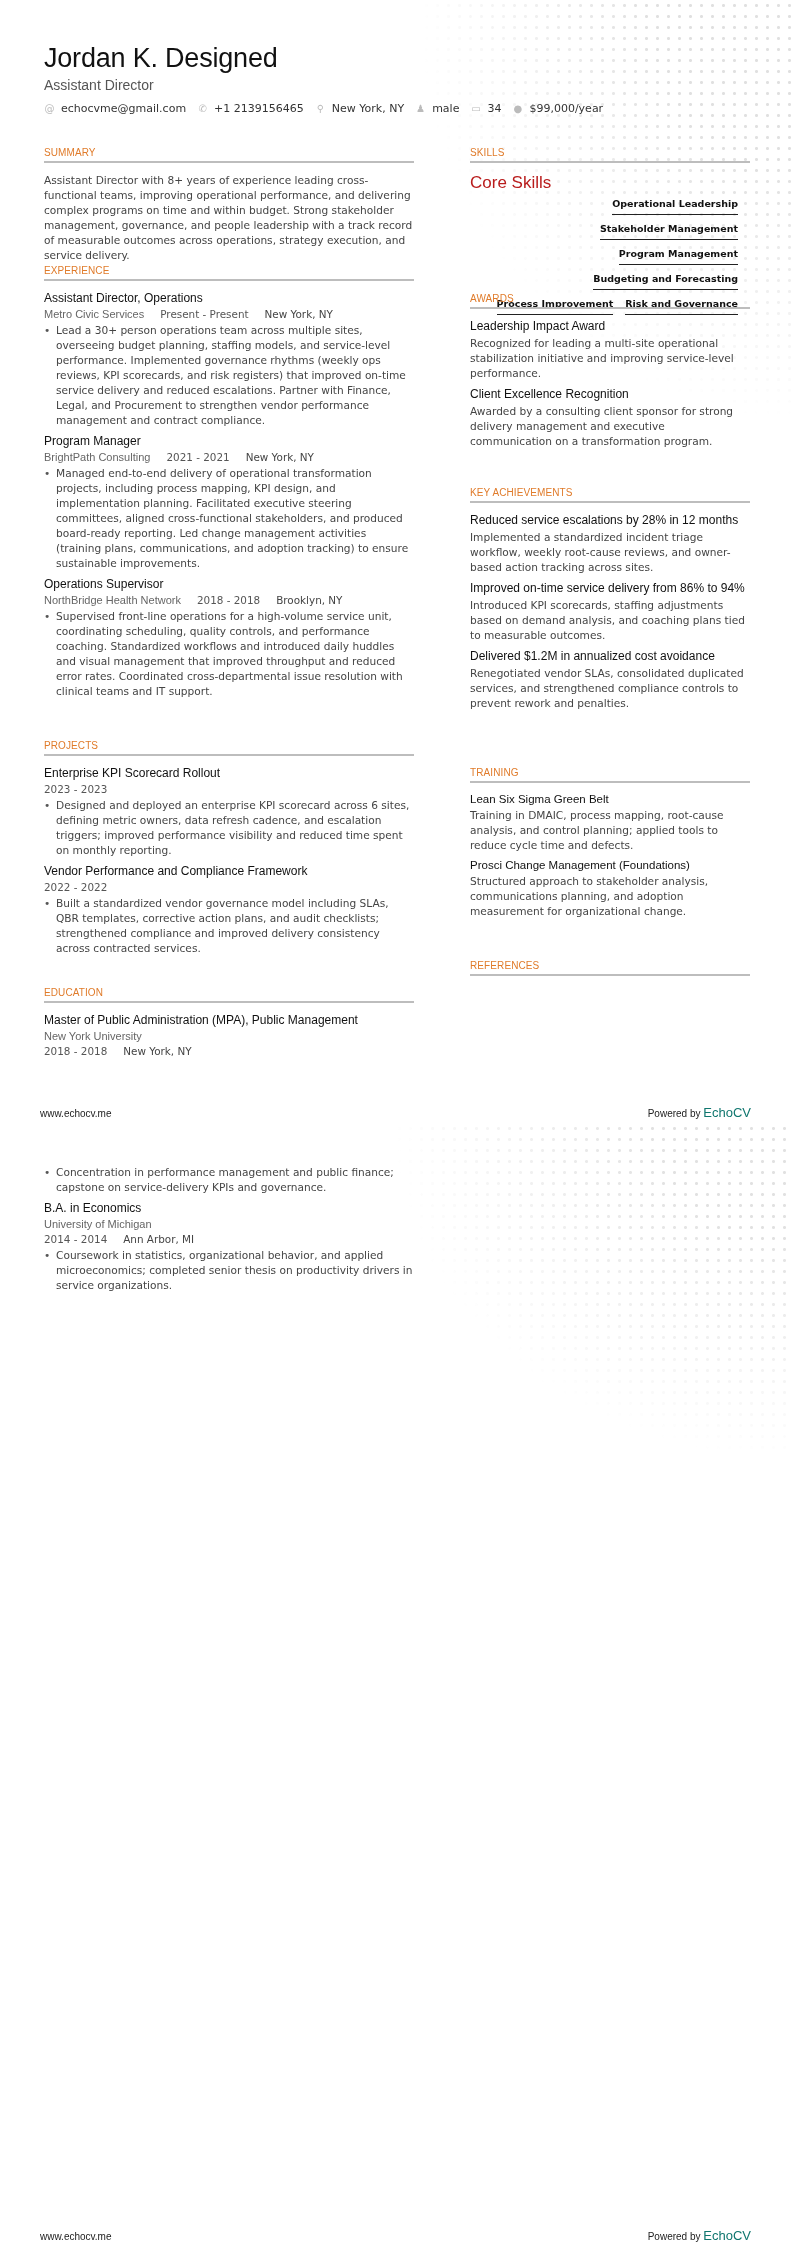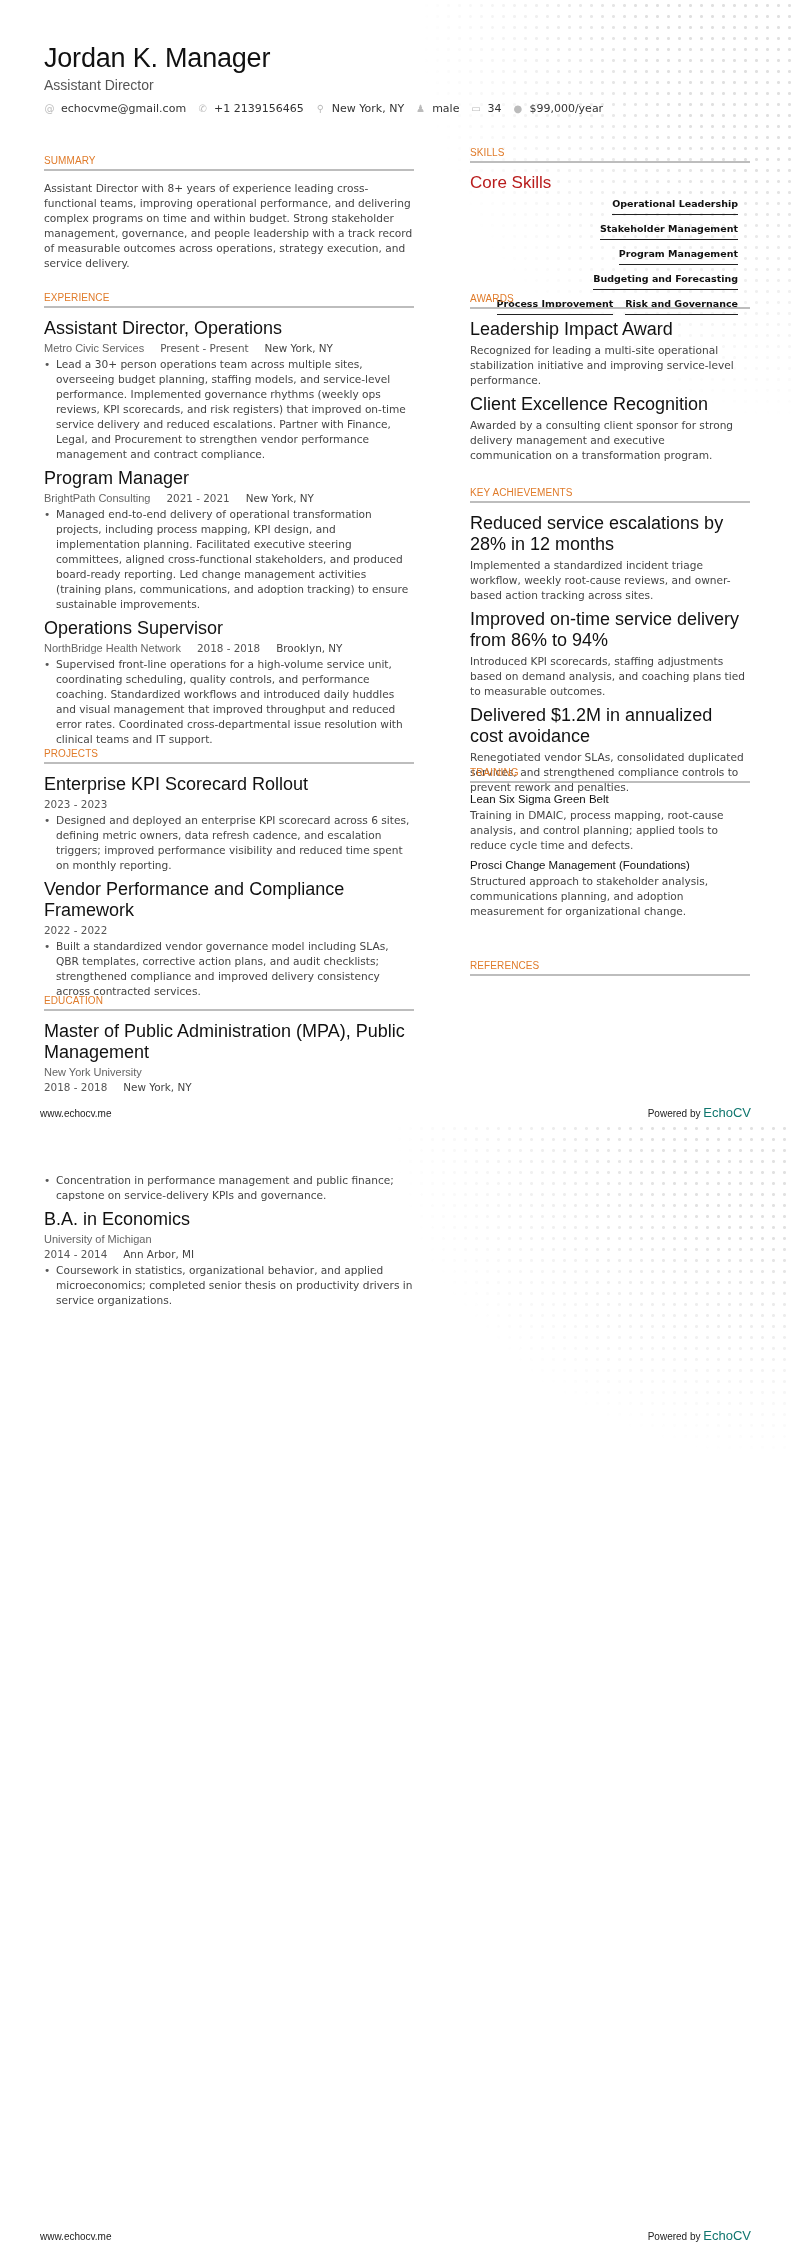--- a/index.html
+++ b/index.html
@@ -24,26 +24,26 @@
     mask-image: radial-gradient(ellipse 90% 90% at 100% 0%, rgba(0,0,0,1) 25%, rgba(0,0,0,0) 72%);
     opacity: 0.8;
   }
 
   .name { position: absolute; left: 44px; top: 43px; font-family: "Liberation Sans", sans-serif; font-size: 27px; color: #111; font-weight: 400; letter-spacing: -0.2px; }
   .title { position: absolute; left: 44px; top: 77px; font-family: "Liberation Sans", sans-serif; font-size: 14px; color: #555; }
   .contacts { position: absolute; left: 44px; top: 102px; display: flex; align-items: center; font-size: 11px; color: #333; white-space: nowrap; }
   .contact { display: flex; align-items: center; margin-right: 11px; }
   .contact .ic { color: #bbb; font-size: 10px; margin-right: 6px; width: 11px; text-align: center; display: inline-block; }
 
-  .col-left { position: absolute; left: 44px; width: 370px; margin-top: 8px; }
+  .col-left { position: absolute; left: 44px; width: 370px; }
   .col-right { position: absolute; left: 470px; width: 280px; }
 
   .sec-h { font-family: "Liberation Sans", sans-serif; font-size: 10px; color: #e07b2a; text-transform: uppercase; letter-spacing: 0.1px; padding-bottom: 3px; border-bottom: 2px solid #bdbdbd; margin-bottom: 10px; }
   .para { font-size: 10.6px; line-height: 15px; color: #444; }
-  .item-title { font-family: "Liberation Sans", sans-serif; font-size: 18px; color: #111; margin-bottom: 3px; }
+  .item-title { font-family: "Liberation Sans", sans-serif; font-size: 12px; color: #111; margin-bottom: 3px; }
   .item-title.small { font-size: 11.5px; }
   .meta { font-size: 10.4px; color: #666; display: flex; align-items: baseline; margin-bottom: 3px; }
   .meta .org { font-family: "Liberation Sans", sans-serif; font-size: 11px; margin-right: 16px; color: #666; }
   .meta .dates { margin-right: 16px; color: #555; }
   .meta .loc { color: #444; }
   .bullet { display: flex; font-size: 10.6px; line-height: 15px; color: #444; }
   .bullet .dot { width: 12px; flex: none; color: #555; }
   .entry { margin-bottom: 6px; }
 
   .skills-sub { font-family: "Liberation Sans", sans-serif; font-size: 17px; color: #b91c1c; margin-bottom: 5px; }
@@ -52,21 +52,21 @@
 
   .footer { position: absolute; left: 40px; right: 43px; display: flex; justify-content: space-between; align-items: baseline; font-family: "Liberation Sans", sans-serif; font-size: 10px; color: #222; }
   .footer .powered .brand { font-size: 13px; color: #0f766e; }
 </style>
 </head>
 <body>
 
 <div class="page page1">
   <div class="dots"></div>
 
-  <div class="name">Jordan K. Manager</div>
+  <div class="name">Jordan K. Designed</div>
   <div class="title">Assistant Director</div>
 
   <div class="contacts">
     <div class="contact">
       <span class="ic">@</span>
       <span>echocvme@gmail.com</span>
     </div>
     <div class="contact">
       <span class="ic">✆</span>
       <span>+1 2139156465</span>
@@ -87,21 +87,21 @@
       <span class="ic">●</span>
       <span>$99,000/year</span>
     </div>
   </div>
 
   <div class="col-left" style="top:147px;">
     <div class="sec-h">Summary</div>
     <div class="para">Assistant Director with 8+ years of experience leading cross-functional teams, improving operational performance, and delivering complex programs on time and within budget. Strong stakeholder management, governance, and people leadership with a track record of measurable outcomes across operations, strategy execution, and service delivery.</div>
   </div>
 
-  <div class="col-left" style="top:284px;">
+  <div class="col-left" style="top:265px;">
     <div class="sec-h">Experience</div>
 
     <div class="entry">
       <div class="item-title">Assistant Director, Operations</div>
       <div class="meta">
         <span class="org">Metro Civic Services</span>
         <span class="dates">Present - Present</span>
         <span class="loc">New York, NY</span>
       </div>
       <div class="bullet">

